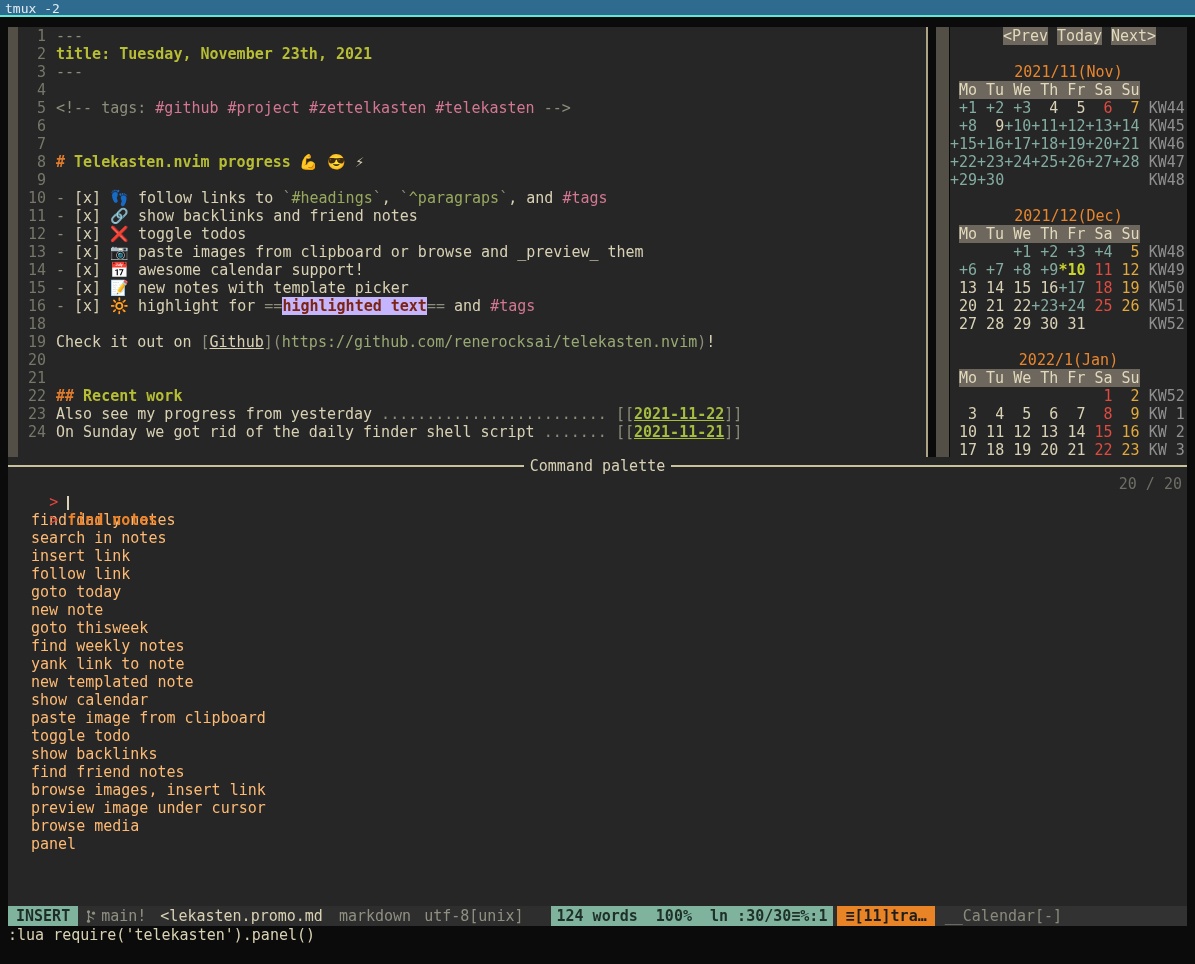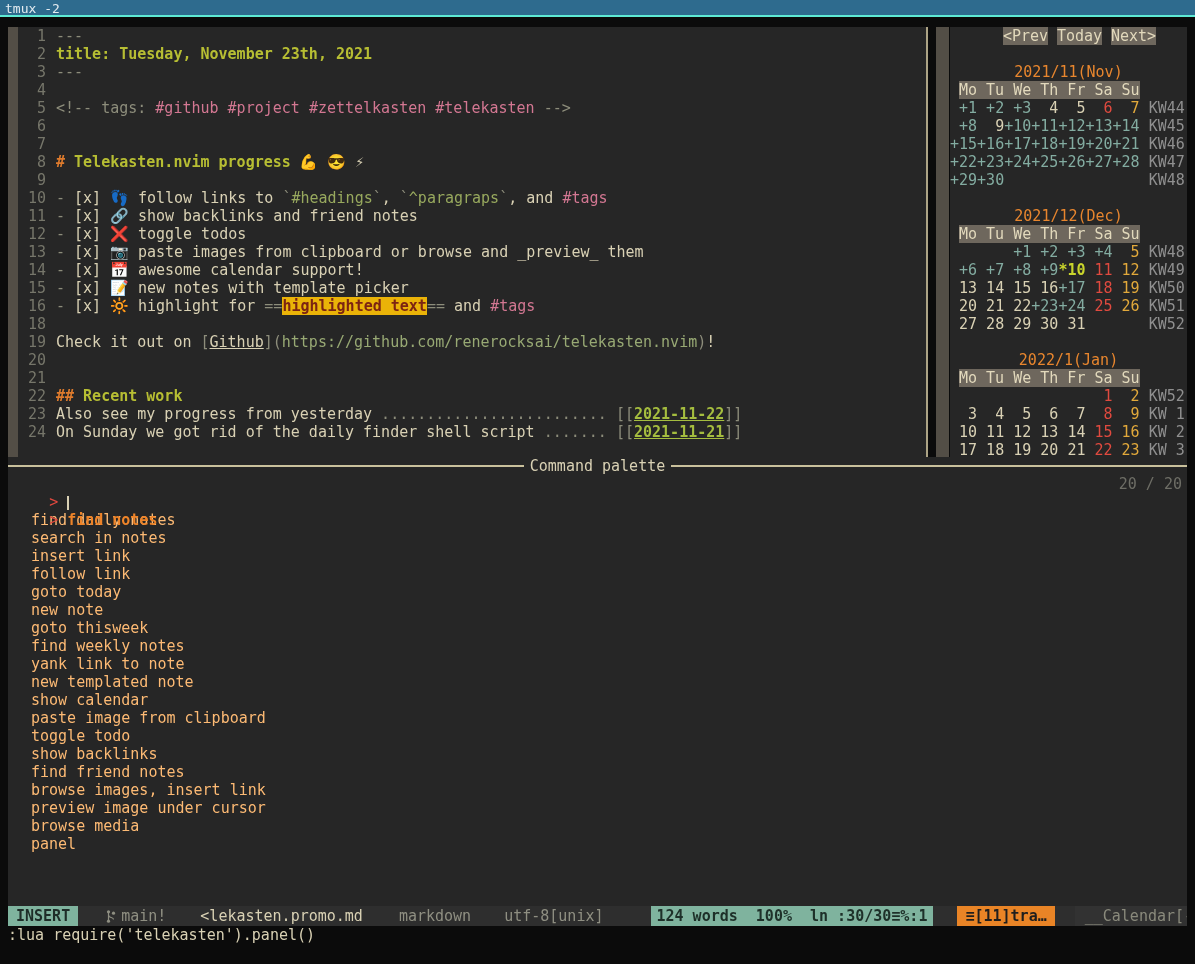--- a/index.html
+++ b/index.html
@@ -11,36 +11,36 @@
   .tmux-bar{left:0;top:0;width:1195px;height:17px;background:#2e6b8e;
             border-bottom:2px solid #5eead4;color:#e4ecf1;font-size:13px;
             line-height:17px;padding-left:5px;box-sizing:border-box;}
   
   .strip{background:#534e46;top:27px;height:430px;}
   .editor-pane{left:18px;top:27px;width:908px;height:430px;background:#262626;overflow:hidden;}
   .vsep{left:926px;top:27px;width:2px;height:430px;background:#aca385;}
   .calendar-pane{left:950px;top:27px;width:237px;height:430px;background:#262626;overflow:hidden;}
   .palette-pane{left:8px;top:457px;width:1179px;height:449px;background:#262626;overflow:hidden;}
   .statusline{left:8px;top:906px;width:1179px;height:20px;background:#2e2e2e;
-              display:flex;align-items:center;white-space:pre;overflow:hidden;gap:20px;}
+              display:flex;align-items:center;white-space:pre;overflow:hidden;}
   .cmdline{left:8px;top:926px;width:1179px;height:18px;white-space:pre;color:#d9d1b4;}
   .modeline{left:0;top:944px;width:1195px;height:18px;white-space:pre;}
   
   .eline{height:18px;white-space:pre;}
   .lnum{display:inline-block;width:28px;text-align:right;margin-right:10px;color:#76766a;}
   .c-dim{color:#8d8d7b}
   .c-body{color:#d9d1b4}
   .c-emoji{color:#d9d1b4}
   .c-title{color:#b7be33;font-weight:bold}
   .c-hash{color:#de7b2d;font-weight:bold}
   .c-tag{color:#d37792}
   .c-code{color:#98a95e}
   .c-url{color:#98a974}
   .c-link{color:#a5bd3f;font-weight:bold;text-decoration:underline}
-  .c-hl{background:#eab308;color:#7c2413;font-weight:bold}
+  .c-hl{background:#c4b5fd;color:#7c2413;font-weight:bold}
   .c-under{color:#d9d1b4;text-decoration:underline}
   
   .cal-nav{position:absolute;top:0;height:18px;width:45px;text-align:center;
            background:#6e675d;color:#e2d9bc;cursor:default;}
   .month{margin-bottom:18px;white-space:pre;}
   .month:first-of-type{margin-top:36px;}
   .mtitle{color:#e8862e;text-align:center;height:18px;}
   .mhead{height:18px;margin-left:9px;}
   .mhead span{background:#6e675d;color:#e2d9bc;}
   .mrow{height:18px;}

